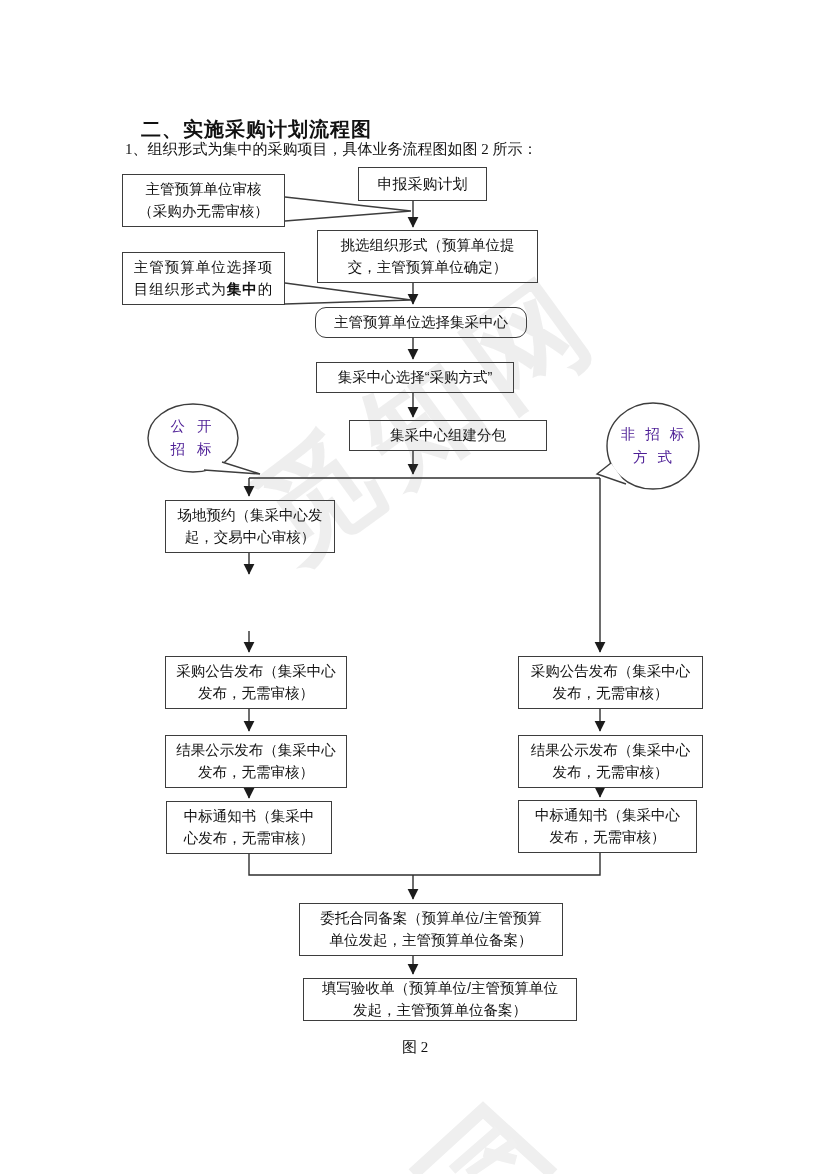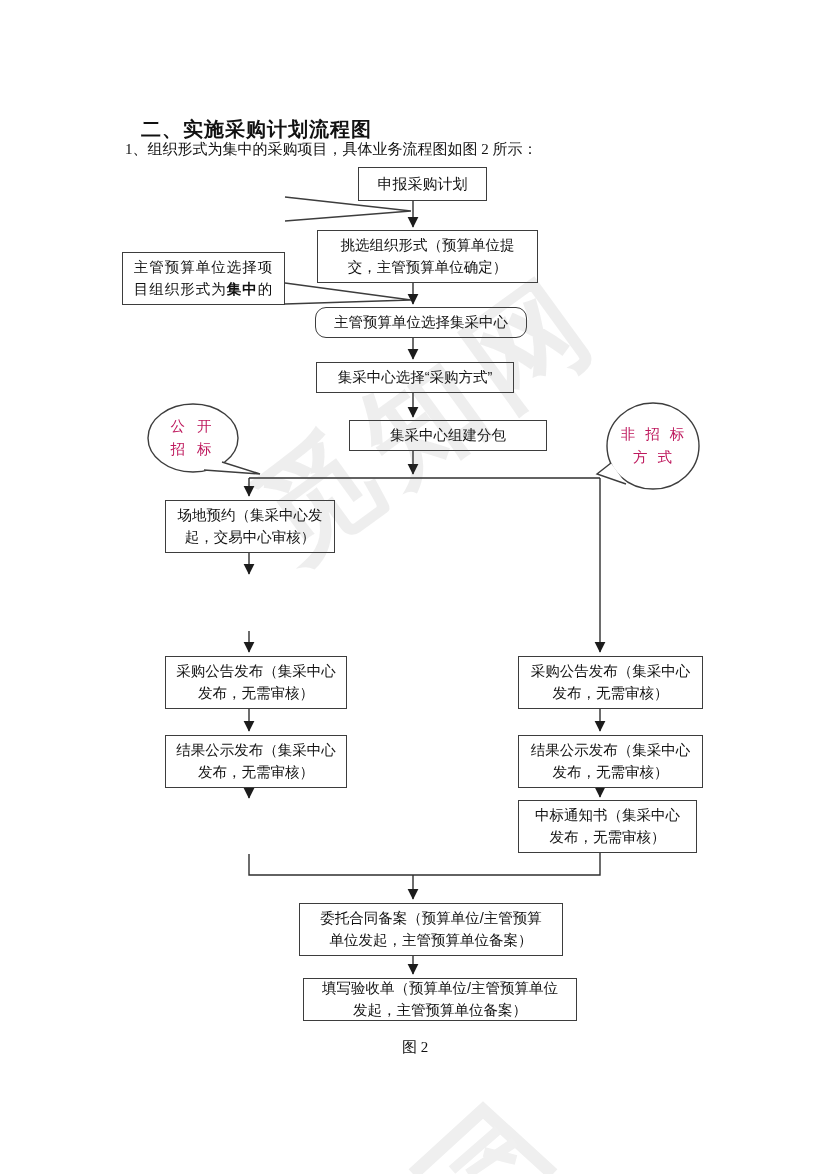--- a/index.html
+++ b/index.html
@@ -8,21 +8,21 @@
   .heading{position:absolute;left:141px;top:116px;font-size:20px;font-weight:700;
            letter-spacing:1px;white-space:pre;text-align:center;}
   .intro{position:absolute;left:125px;top:140px;font-size:15px;font-weight:400;
          font-family:"Liberation Serif", serif;white-space:pre;}
   .layer{position:absolute;left:0;top:0;width:830px;height:1174px;}
   .node{position:absolute;box-sizing:border-box;background:#fff;border:1.4px solid #3d3d3d;
         display:flex;align-items:center;justify-content:center;text-align:center;
         white-space:pre-line;font-size:14.5px;line-height:1.5;color:#111;z-index:2;}
   .bubble-label{position:absolute;display:flex;align-items:center;justify-content:center;
         text-align:center;white-space:pre-line;font-size:14.5px;line-height:1.6;
-        letter-spacing:4px;color:#be185d;z-index:2;}
+        letter-spacing:4px;color:#4c1d95;z-index:2;}
   .caption{position:absolute;left:375px;top:1038px;width:80px;text-align:center;
         font-size:15px;font-family:"Liberation Serif", serif;color:#111;z-index:2;}
   .watermark{position:absolute;left:235px;top:340px;font-size:115px;font-weight:700;
         letter-spacing:14px;color:rgba(90,90,90,0.10);transform:rotate(-36deg);
         transform-origin:center;white-space:pre;z-index:3;pointer-events:none;}
   svg{position:absolute;left:0;top:0;z-index:1;}
   b{font-weight:700;}
 </style>
 </head>
 <body>
@@ -84,36 +84,40 @@
 
   <div class="watermark">觅知网</div>
 
   <div class="node" style="left:358px;top:167px;width:129px;height:34px;font-size:15px;">申报采购计划</div>
   <div class="node" style="left:317px;top:230px;width:221px;height:53px;">挑选组织形式（预算单位提
 交，主管预算单位确定）</div>
   <div class="node" style="left:315px;top:307px;width:212px;height:31px;border-radius:11px;">主管预算单位选择集采中心</div>
   <div class="node" style="left:316px;top:362px;width:198px;height:31px;">集采中心选择“采购方式”</div>
   <div class="node" style="left:317px;top:420px;width:198px;height:31px;margin-left:32px;">集采中心组建分包</div>
 
+  <div class="node" style="left:122px;top:174px;width:163px;height:53px;">主管预算单位审核
+（采购办无需审核）</div>
   <div class="node" style="left:122px;top:252px;width:163px;height:53px;letter-spacing:1px;">
     <span><span>主管预算单位选择项
 目组织形式为</span><b>集中</b><span>的</span></span>
   </div>
 
   <div class="bubble-label" style="left:152px;top:416px;width:82px;height:44px;">公 开
 招 标</div>
   <div class="bubble-label" style="left:611px;top:424px;width:86px;height:44px;letter-spacing:3px;">非 招 标
 方 式</div>
 
   <div class="node" style="left:165px;top:500px;width:170px;height:53px;">场地预约（集采中心发
 起，交易中心审核）</div>
   <div class="node" style="left:165px;top:656px;width:182px;height:53px;">采购公告发布（集采中心
 发布，无需审核）</div>
   <div class="node" style="left:165px;top:735px;width:182px;height:53px;">结果公示发布（集采中心
 发布，无需审核）</div>
+  <div class="node" style="left:166px;top:801px;width:166px;height:53px;">中标通知书（集采中
+心发布，无需审核）</div>
 
   <div class="node" style="left:518px;top:656px;width:185px;height:53px;">采购公告发布（集采中心
 发布，无需审核）</div>
   <div class="node" style="left:518px;top:735px;width:185px;height:53px;">结果公示发布（集采中心
 发布，无需审核）</div>
   <div class="node" style="left:518px;top:800px;width:179px;height:53px;">中标通知书（集采中心
 发布，无需审核）</div>
 
   <div class="node" style="left:299px;top:903px;width:264px;height:53px;">委托合同备案（预算单位/主管预算
 单位发起，主管预算单位备案）</div>

